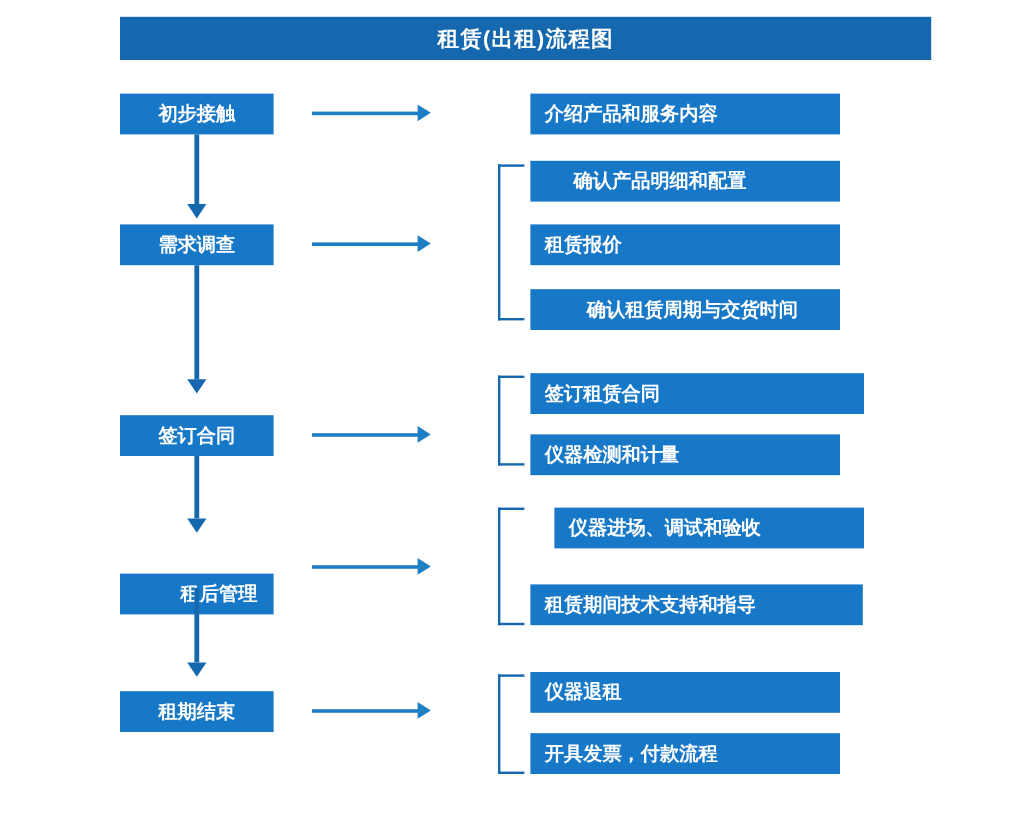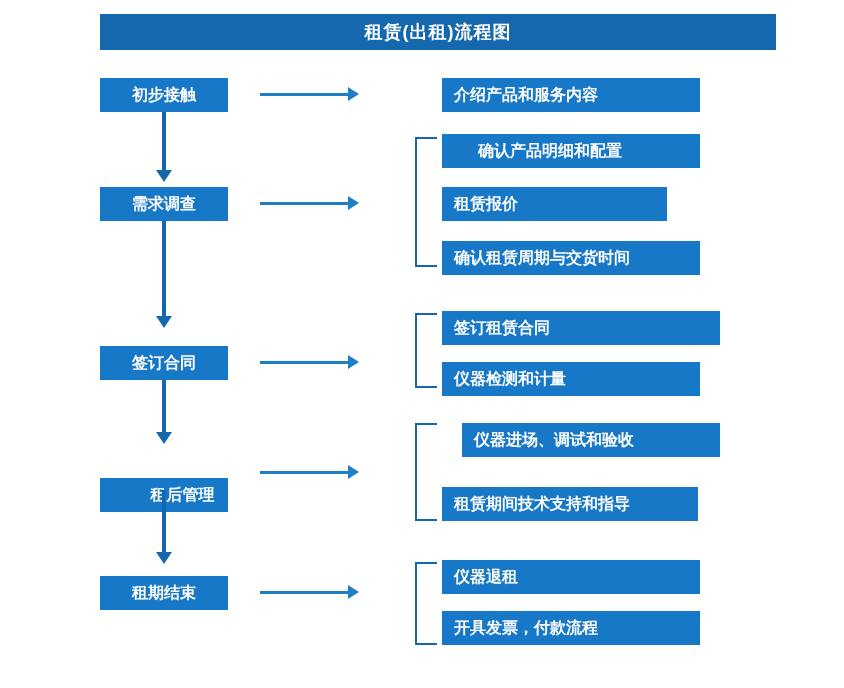--- a/index.html
+++ b/index.html
@@ -148,38 +148,38 @@
   <div class="bracket" style="left:415px; top:423px; width:22px; height:98px;"></div>
   <div class="bracket" style="left:415px; top:562px; width:22px; height:83px;"></div>
 
   <div class="box detail-box" style="left:442px; top:78px; width:258px;">
     <span>介绍产品和服务内容</span>
   </div>
 
   <div class="box detail-box" style="left:442px; top:134px; width:258px;padding-left:36px;">
     <span>确认产品明细和配置</span>
   </div>
-  <div class="box detail-box" style="left:442px; top:187px; width:225px;">
+  <div class="box detail-box" style="left:442px; top:187px; width:258px;">
     <span>租赁报价</span>
   </div>
-  <div class="box detail-box" style="left:442px; top:241px; width:258px;">
+  <div class="box detail-box" style="left:442px; top:241px; width:258px;justify-content:center;">
     <span>确认租赁周期与交货时间</span>
   </div>
 
   <div class="box detail-box" style="left:442px; top:311px; width:278px;">
     <span>签订租赁合同</span>
   </div>
   <div class="box detail-box" style="left:442px; top:362px; width:258px;">
     <span>仪器检测和计量</span>
   </div>
 
   <div class="box detail-box" style="left:462px; top:423px; width:258px;">
     <span>仪器进场、调试和验收</span>
   </div>
-  <div class="box detail-box" style="left:442px; top:487px; width:256px;">
+  <div class="box detail-box" style="left:442px; top:487px; width:277px;">
     <span>租赁期间技术支持和指导</span>
   </div>
 
   <div class="box detail-box" style="left:442px; top:560px; width:258px;">
     <span>仪器退租</span>
   </div>
   <div class="box detail-box" style="left:442px; top:611px; width:258px;">
     <span>开具发票，付款流程</span>
   </div>
 

